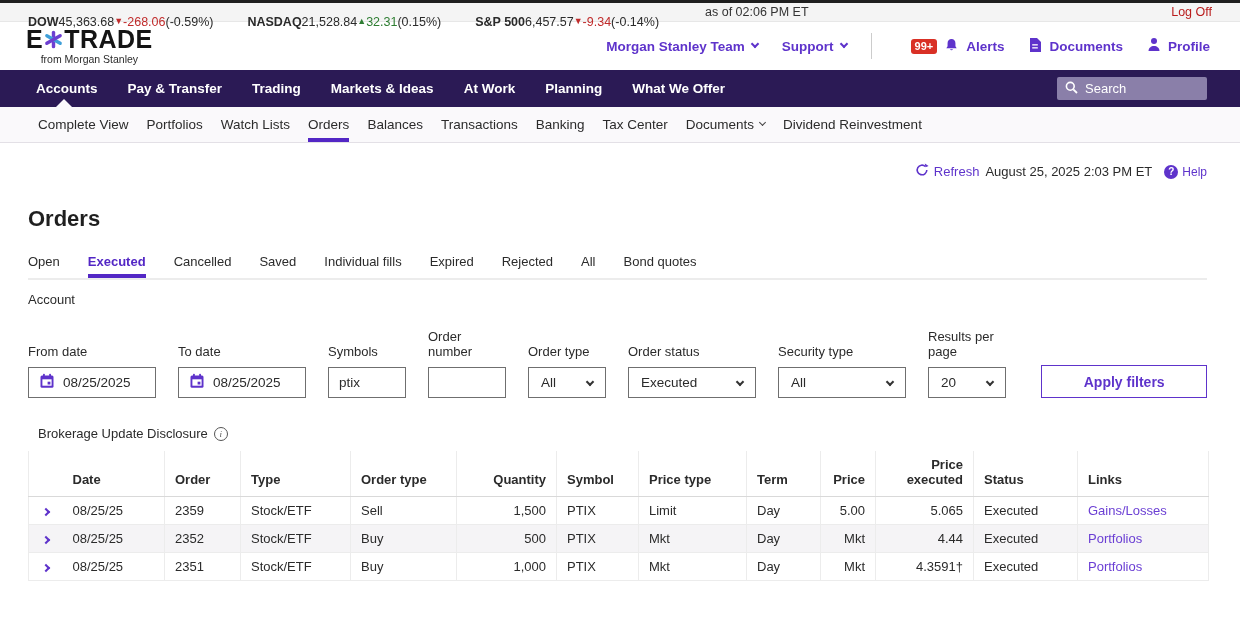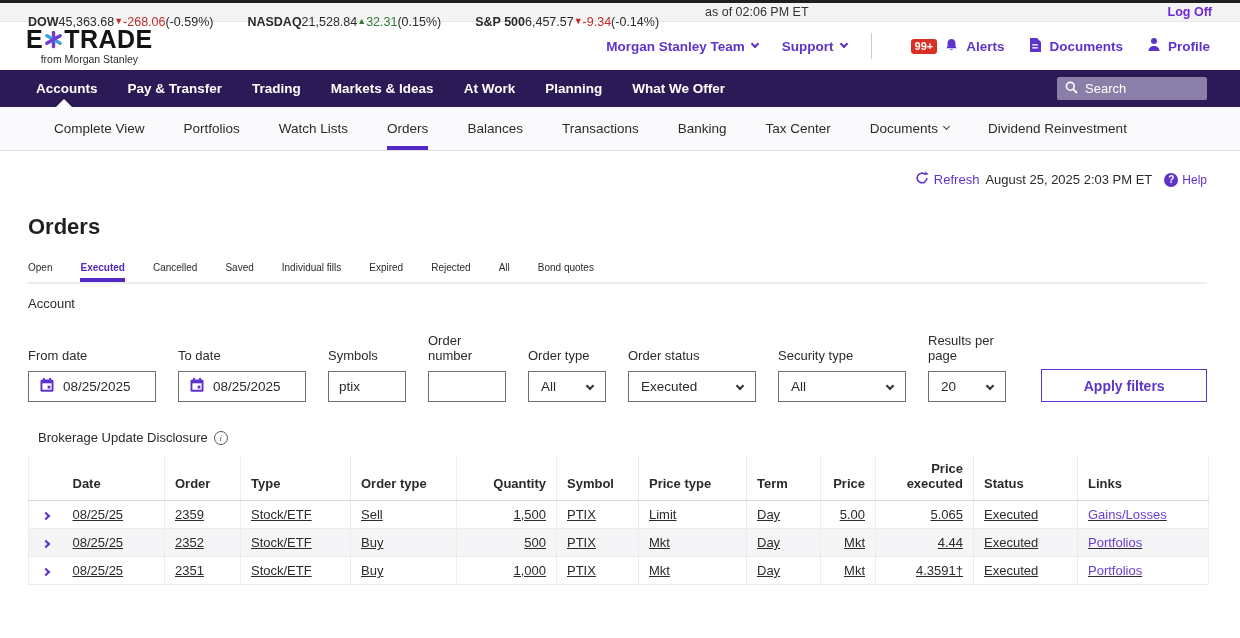--- a/index.html
+++ b/index.html
@@ -11,21 +11,21 @@
   .topstrip { height: 3px; background: #1f1f1f; }
   .ticker {
     height: 19px; background: #f4f4f4; border-bottom: 1px solid #e7e7e7;
     display: flex; align-items: center; padding: 0 28px; font-size: 12.5px;
   }
   .tk-item { display: flex; align-items: center; margin-right: 34px; margin-top: 20px; }
   .tk-label { font-weight: 700; }
   .tk-arrow { font-size: 9px; position: relative; top: -1px; }
   .down { color: #c02b2b; } .up { color: #2e7d32; }
   .tk-asof { color: #333; margin-left: 12px; }
-  .logoff { margin-left: auto; color: #6d28d9; font-weight: 700; cursor: pointer; }
+  .logoff { margin-left: auto; color: #b91c1c; font-weight: 400; cursor: pointer; }
 
   
   .header { height: 48px; display: flex; align-items: center; padding: 0 30px 0 26px; background: #fff; }
   .logo { display: flex; flex-direction: column; align-items: center; line-height: 1; cursor: pointer; }
   .logo-main { display: flex; align-items: center; font-size: 25px; font-weight: 800; letter-spacing: 0.5px; color: #141414; }
   .logo-star { margin: 0 1px; display: flex; }
   .logo-sub { font-size: 10.5px; color: #2b2b2b; margin-top: 2px; }
   .hmenu { margin-left: auto; display: flex; align-items: center; gap: 24px; color: #5e33cb; font-size: 13.5px; font-weight: 600; }
   .hmenu-item { display: flex; align-items: center; gap: 7px; cursor: pointer; }
   .hdivider { width: 1px; height: 26px; background: #ccc; }
@@ -34,36 +34,36 @@
 
   
   .nav { height: 37px; background: #2b1a55; display: flex; align-items: center; gap: 30px; padding-left: 36px; position: relative; }
   .nav-item { color: #fff; font-size: 13.5px; font-weight: 700; cursor: pointer; }
   .nav-tri { position: absolute; bottom: 0; left: 56px; width: 0; height: 0;
              border-left: 8px solid transparent; border-right: 8px solid transparent; border-bottom: 8px solid #faf9fb; }
   .nav-search { position: absolute; right: 33px; width: 150px; height: 23px; background: #8a7fa9; border-radius: 2px;
                 display: flex; align-items: center; gap: 7px; padding: 0 8px; color: #fff; font-size: 13px; cursor: text; }
 
   
-  .subnav { height: 44px; background: #faf9fb; border-bottom: 1px solid #e3e0e6; display: flex; align-items: stretch; gap: 39px; padding: 0 54px; font-size: 13.5px; }
+  .subnav { height: 36px; background: #faf9fb; border-bottom: 1px solid #e3e0e6; display: flex; align-items: stretch; gap: 18px; padding: 0 38px; font-size: 13.5px; }
   .subnav-item { display: flex; align-items: center; gap: 6px; cursor: pointer; color: #2b2b2b; }
   .subnav-item.active { box-shadow: inset 0 -4px 0 #5327c5; }
   .chev-sm { display: inline-block; width: 5px; height: 5px; border-right: 1.6px solid #444; border-bottom: 1.6px solid #444; transform: rotate(45deg); position: relative; top: -2px; }
 
   
   .content { padding: 0 33px 0 28px; }
   .refreshrow { display: flex; justify-content: flex-end; align-items: center; gap: 6px; margin-top: 20px; font-size: 13px; }
   .refresh-link { color: #5e33cb; display: flex; align-items: center; gap: 5px; cursor: pointer; }
   .timestamp { color: #2b2b2b; }
   .help { color: #5e33cb; font-size: 12px; display: flex; align-items: center; gap: 4px; margin-left: 6px; cursor: pointer; }
   .help-circle { width: 14px; height: 14px; border-radius: 50%; background: #5e33cb; color: #fff; font-size: 10px; font-weight: 700; display: flex; align-items: center; justify-content: center; }
 
   h1.page-title { font-size: 22px; font-weight: 700; color: #1f1f1f; margin-top: 26px; }
 
-  .tabs { display: flex; gap: 28px; margin-top: 22px; border-bottom: 2px solid #ececec; font-size: 10px; }
+  .tabs { display: flex; gap: 28px; margin-top: 22px; border-bottom: 2px solid #ececec; font-size: 13px; }
   .tab { padding-bottom: 9px; cursor: pointer; color: #2b2b2b; }
   .tab.active { color: #5327c5; font-weight: 700; border-bottom: 4px solid #5327c5; padding-bottom: 5px; }
 
   .field-label { font-size: 13px; color: #2b2b2b; }
   .account-block { margin-top: 12px; }
   .selectbox { border: 1px solid #6f6f6f; height: 31px; background: #fff; display: flex; align-items: center;
                justify-content: space-between; padding: 0 12px; font-size: 13.5px; cursor: pointer; }
   .selectbox .chev { color: #333; top: -1px; }
   .account-select { width: 380px; margin-top: 8px; }
 
@@ -73,21 +73,21 @@
   .w128 { width: 128px; } .w78 { width: 78px; }
   .apply-btn { width: 178px; height: 33px; border: 1.5px solid #5e33cb; background: #fff; color: #5e33cb;
                font-weight: 700; font-size: 14px; display: flex; align-items: center; justify-content: center; cursor: pointer; }
 
   .disclosure { margin-top: 28px; margin-left: 10px; font-size: 13px; display: flex; align-items: center; gap: 6px; }
   .info-circle { width: 14px; height: 14px; border-radius: 50%; border: 1px solid #555; color: #555; font-size: 9px;
                  font-family: "Liberation Serif", serif; font-style: italic; display: flex; align-items: center; justify-content: center; cursor: pointer; }
 
   table.orders { margin-top: 10px; width: 1180px; border-collapse: collapse; table-layout: fixed; font-size: 13px; color: #2b2b2b; }
   .orders th { font-weight: 700; text-align: left; vertical-align: bottom; padding: 6px 10px 9px; border-right: 1px solid #ececec; border-bottom: 1px solid #d9d9d9; }
-  .orders td { padding: 6px 10px; border-right: 1px solid #ececec; border-bottom: 1px solid #ececec; text-decoration: underline; }
+  .orders td { padding: 6px 10px; border-right: 1px solid #ececec; border-bottom: 1px solid #ececec; }
   .orders th.chevcol, .orders td.chevcol { border-right: none; border-left: 1px solid #ececec; text-align: center; }
   .orders .num { text-align: right; }
   .orders tr.alt td { background: #f5f4f6; }
   .orders a.tbl-link { color: #6b3fd4; text-decoration: none; cursor: pointer; }
   .rowchev { display: inline-block; width: 6px; height: 6px; border-right: 2px solid #5e33cb; border-top: 2px solid #5e33cb; transform: rotate(45deg); cursor: pointer; }
 </style>
 </head>
 <body>
 
 <div class="topstrip"></div>

